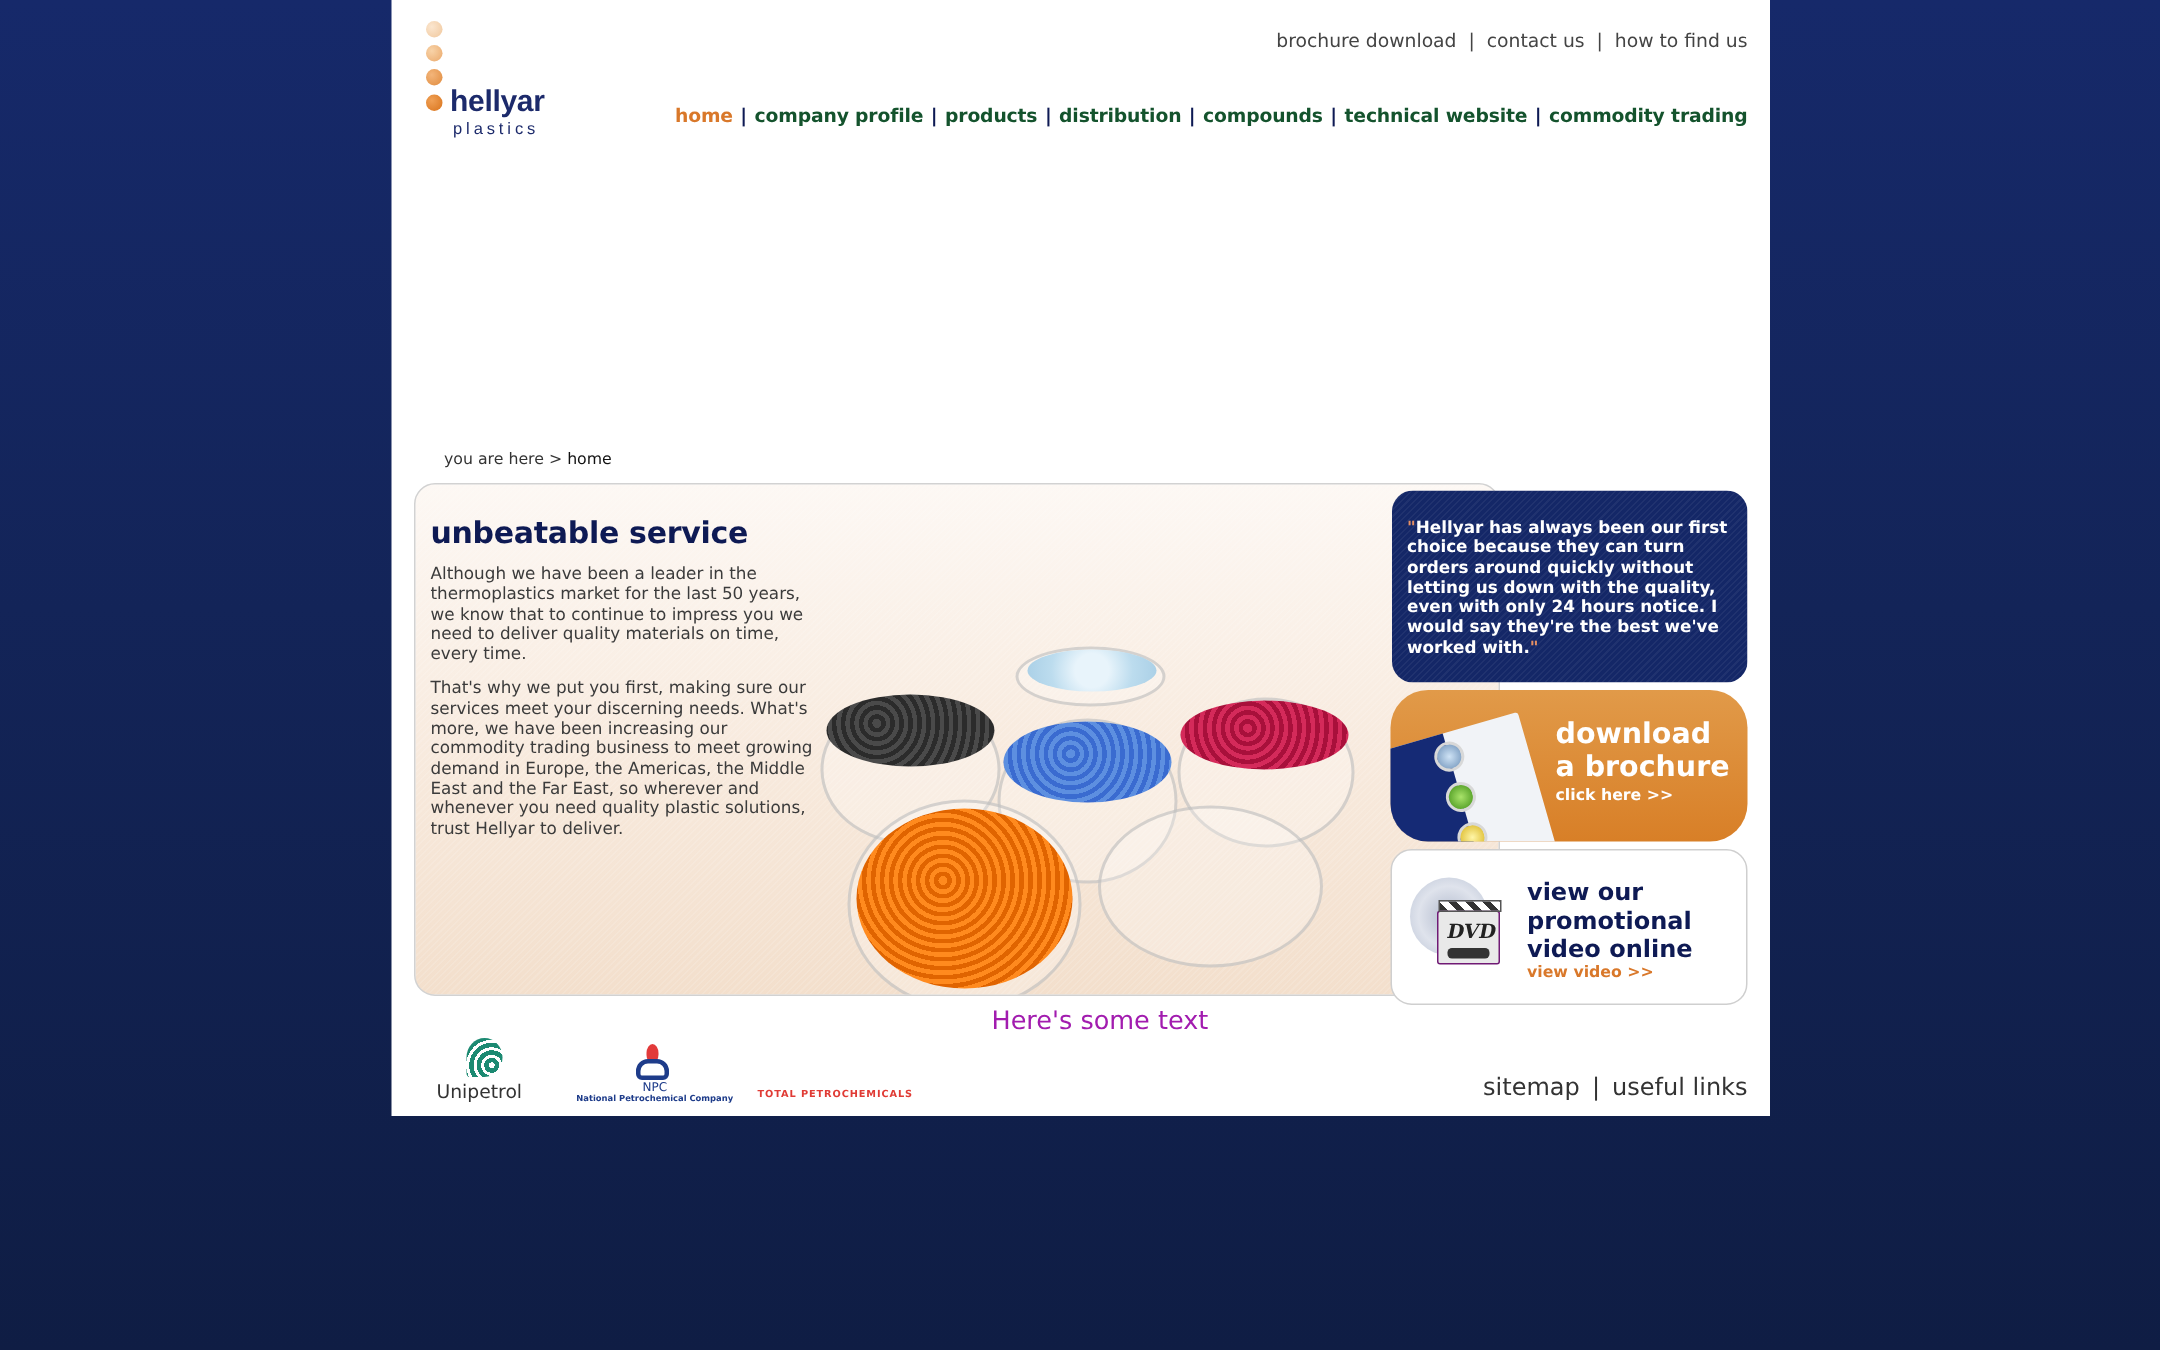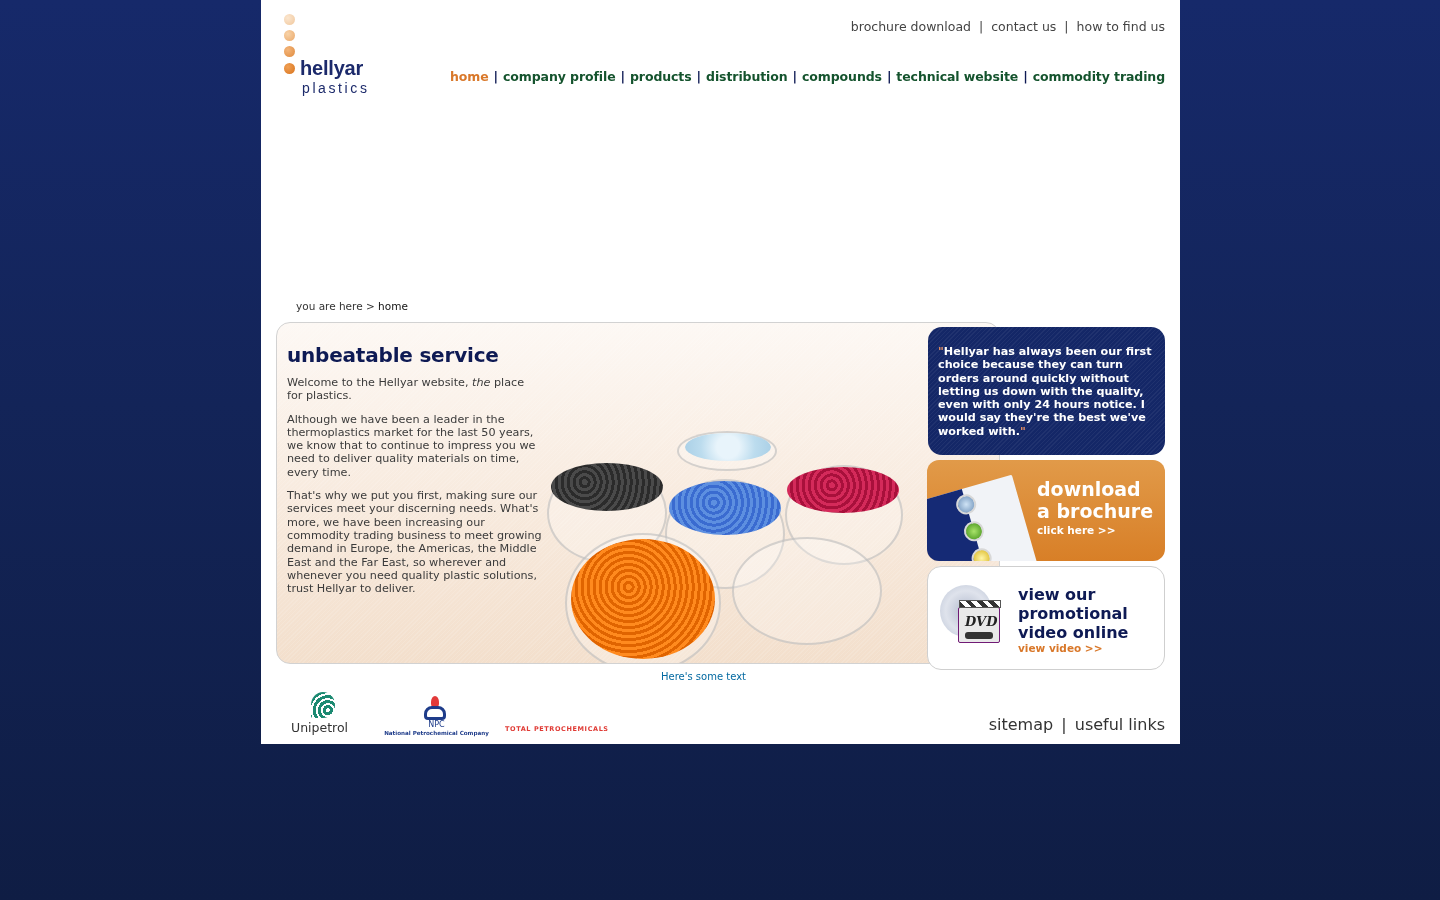--- a/index.html
+++ b/index.html
@@ -19,21 +19,21 @@
   .logo .d1 { top: 2px; background: radial-gradient(circle at 35% 35%, #fbe6cf, #f0c79c); }
   .logo .d2 { top: 18px; background: radial-gradient(circle at 35% 35%, #f8d3a8, #eaa86a); }
   .logo .d3 { top: 34px; background: radial-gradient(circle at 35% 35%, #f3b57a, #e08b3e); }
   .logo .d4 { top: 51px; background: radial-gradient(circle at 35% 35%, #f0a055, #d8731c); }
   .logo .name {
     position: absolute; left: 17px; top: 45px; font-family: "Liberation Sans", sans-serif;
     font-weight: bold; font-size: 20px; color: #1c2a6b; letter-spacing: -0.2px;
   }
   .logo .sub {
     position: absolute; left: 19px; top: 68px; font-family: "Liberation Sans", sans-serif;
-    font-size: 14px; color: #1c2a6b; letter-spacing: 2.6px;
+    font-size: 11px; color: #1c2a6b; letter-spacing: 2.6px;
   }
   
   .util {
     position: absolute; right: 15px; top: 19px; font-size: 12.5px; color: #444;
     font-family: "DejaVu Sans", sans-serif;
   }
   .util a, .util span { color: #444; text-decoration: none; }
   .util .sep { margin: 0 4px; }
   
   .nav {
@@ -68,35 +68,35 @@
   .bowl { position: absolute; border-radius: 50%; }
   .bowl.glass { border: 2px solid rgba(180,180,180,0.55); background: rgba(255,255,255,0.25); }
   .pellets { position: absolute; border-radius: 50%; }
   .p-white { background: radial-gradient(circle, #e8f4fb 0 25%, #bcdcee 60%, #a9cfe6 100%); }
   .p-black { background: repeating-radial-gradient(circle at 30% 40%, #4a4a4a 0 3px, #2b2b2b 3px 6px); }
   .p-blue  { background: repeating-radial-gradient(circle at 40% 40%, #5d8fe0 0 3px, #3a6bd0 3px 6px); }
   .p-red   { background: repeating-radial-gradient(circle at 40% 40%, #d42a5a 0 3px, #a8103b 3px 6px); }
   .p-orange{ background: repeating-radial-gradient(circle at 40% 40%, #ff8a1e 0 3px, #e06400 3px 6px); }
   
   .caption {
-    position: absolute; left: 400px; top: 671px; font-size: 10px; color: #0369a1;
+    position: absolute; left: 400px; top: 671px; font-size: 17px; color: #a21caf;
   }
   
   .quote {
     position: absolute; left: 667px; top: 327px; width: 237px; height: 128px;
     border-radius: 14px; overflow: hidden;
     background:
       repeating-linear-gradient(135deg, rgba(255,255,255,0.05) 0 1px, rgba(255,255,255,0) 1px 3px),
       #142767;
     color: #ffffff; padding: 18px 10px 10px 10px; font-weight: bold; font-size: 11.2px; line-height: 13.3px;
   }
   .quote .qm { color: #e58f63; }
   .brochure {
     position: absolute; left: 666px; top: 460px; width: 238px; height: 101px;
-    border-radius: 12px; overflow: hidden;
+    border-radius: 25px; overflow: hidden;
     background: linear-gradient(to bottom, #e19a49 0%, #d87f27 100%);
   }
   .brochure .paper {
     position: absolute; left: -10px; top: 28px; width: 110px; height: 95px;
     background: #f1f3f7; transform: rotate(-16deg); border-radius: 2px;
   }
   .brochure .paper .navy {
     position: absolute; left: 0; top: 0; width: 58px; height: 100%; background: #152a75;
   }
   .brochure .paper .c { position: absolute; left: 48px; width: 20px; height: 20px; border-radius: 50%; border: 2px solid #d8d8d8; }
@@ -178,21 +178,20 @@
   </div>
 
   <div class="crumb">
     <span>you are here &gt;</span>
     <span class="here">home</span>
   </div>
 
   <div class="hero">
     <h1>unbeatable service</h1>
     <div class="text">
-      <p><span>Welcome to the Hellyar website, </span><em>the</em><span> place for plastics.</span></p>
       <p>Although we have been a leader in the thermoplastics market for the last 50 years, we know that to continue to impress you we need to deliver quality materials on time, every time.</p>
       <p>That's why we put you first, making sure our services meet your discerning needs. What's more, we have been increasing our commodity trading business to meet growing demand in Europe, the Americas, the Middle East and the Far East, so wherever and whenever you need quality plastic solutions, trust Hellyar to deliver.</p>
     </div>
 
     <div class="bowls">
 
       <div class="bowl glass" style="left:130px; top:8px; width:100px; height:40px;"></div>
       <div class="pellets p-white" style="left:138px; top:10px; width:86px; height:28px;"></div>
 
       <div class="bowl glass" style="left:0px; top:40px; width:120px; height:100px;"></div>

